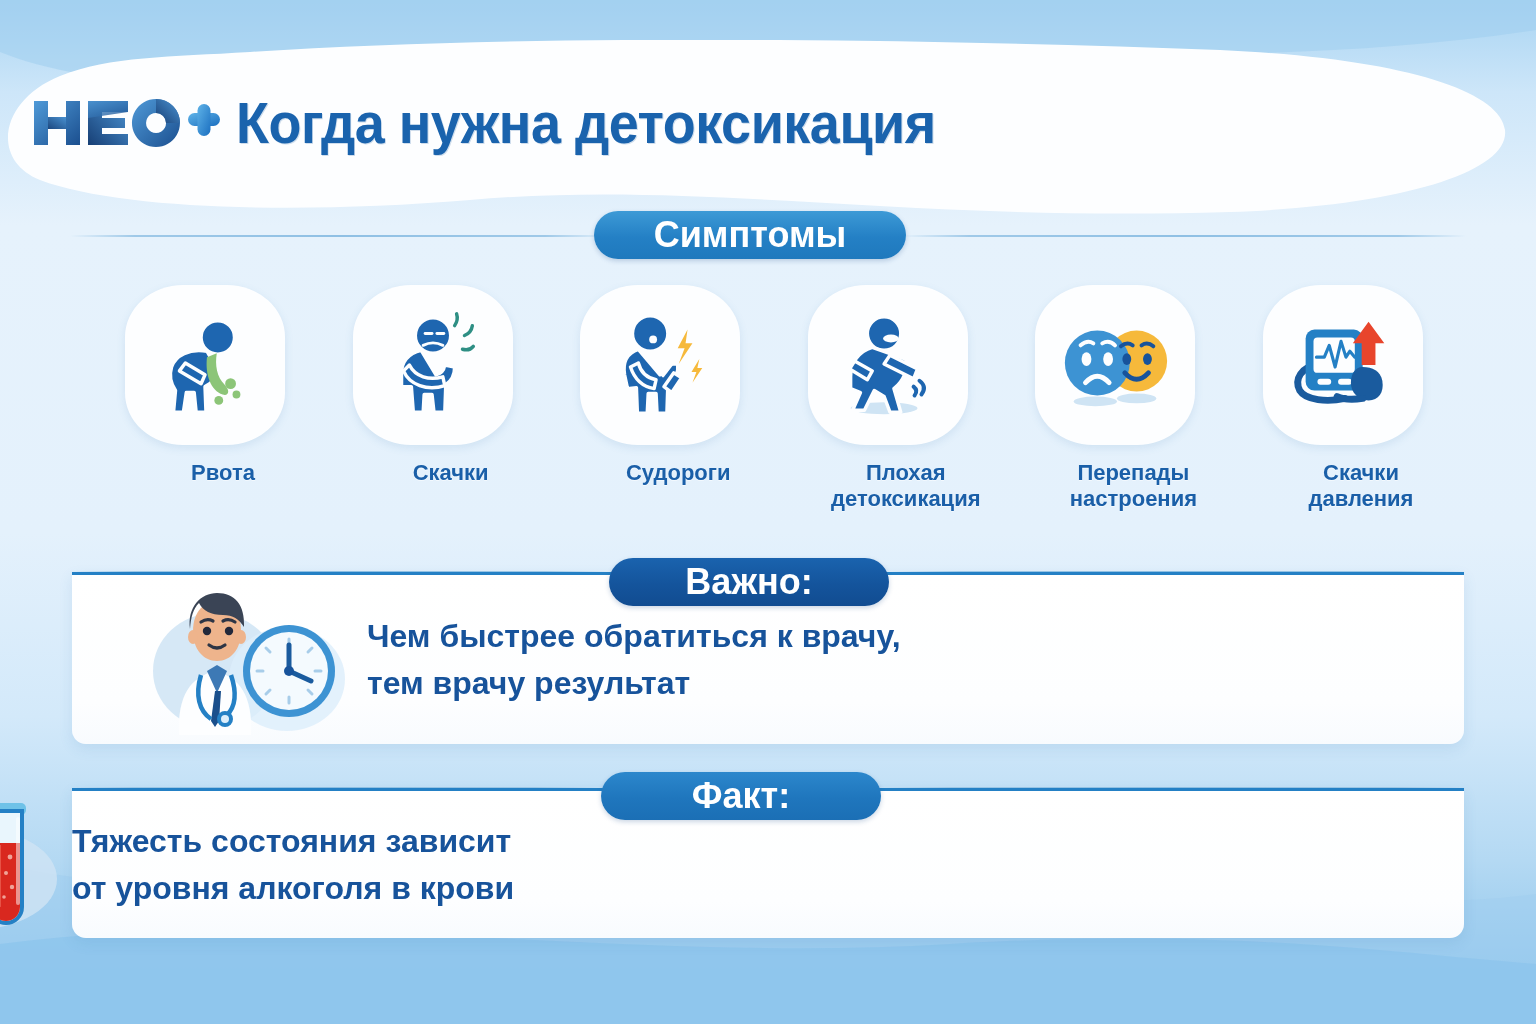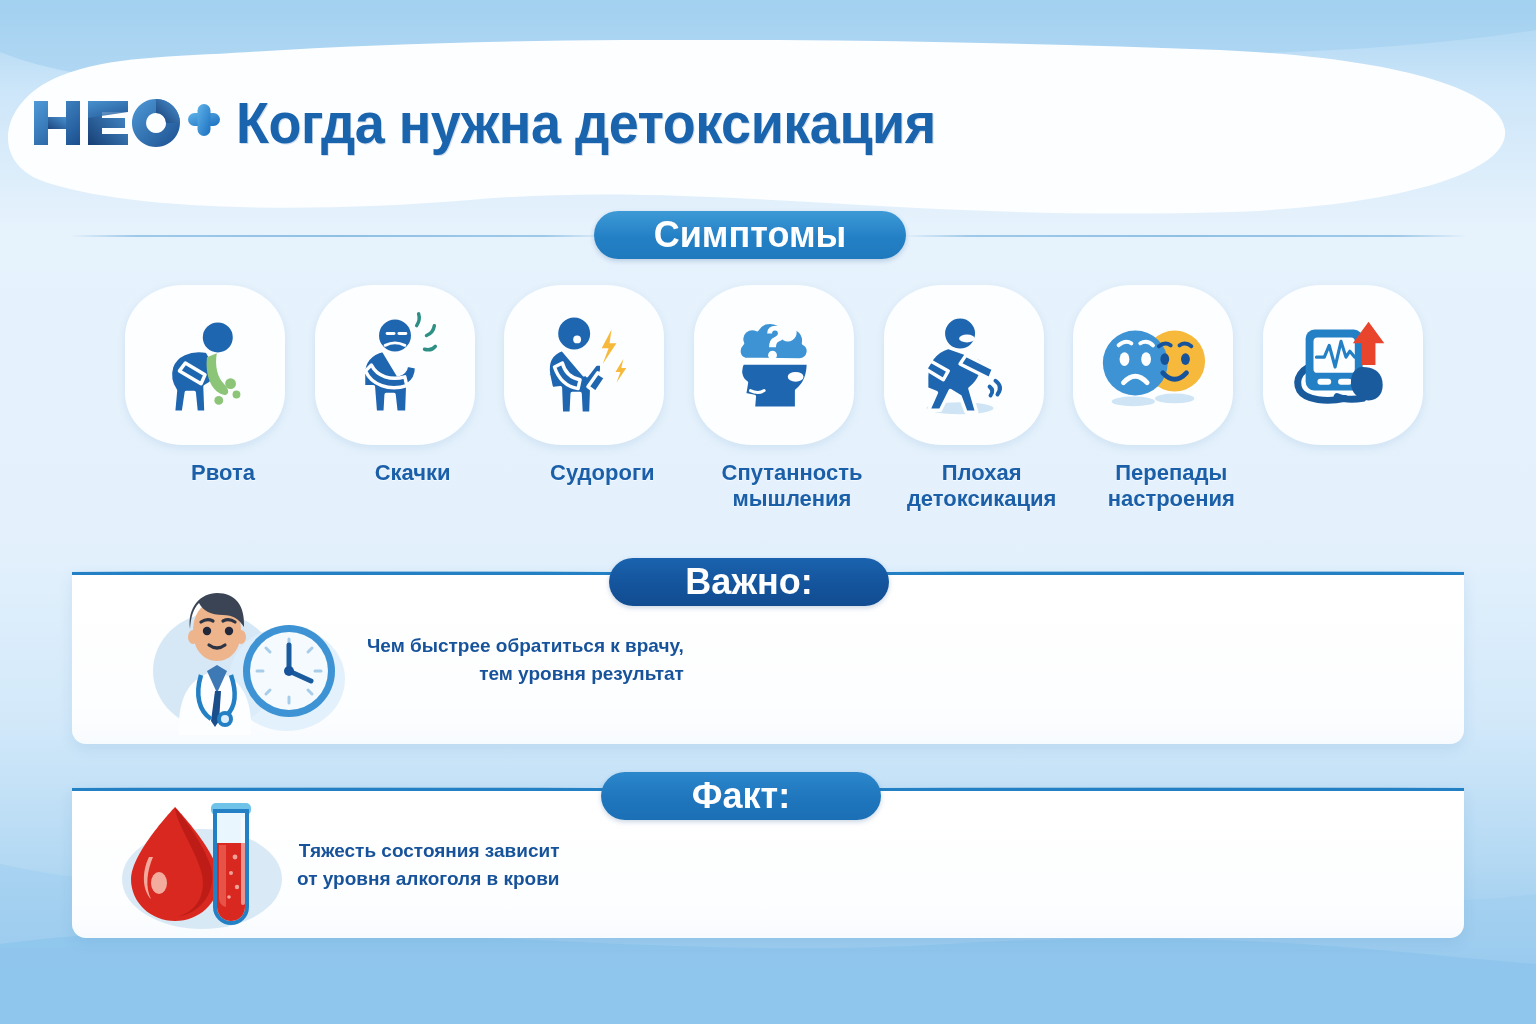--- a/index.html
+++ b/index.html
@@ -90,23 +90,22 @@
     border-radius:0 0 14px 14px;
     border-top:3px solid #2480c5;
     box-shadow:0 5px 14px rgba(60,120,180,.12);
   }
   .panel-inner {
     position:absolute; left:0; top:0; width:100%; height:100%;
     display:flex; align-items:center;
   }
   .panel-art { flex:none; display:flex; align-items:center; justify-content:center; }
   .panel-text {
-    font-size:19px; font-weight:bold; color:#17539b; line-height:1.45;
+    font-size:32px; font-weight:bold; color:#17539b; line-height:1.45;
     font-family:"Liberation Sans Narrow","Liberation Sans",sans-serif;
-    text-align:right;
   }
   .panel-text span { display:block; white-space:nowrap; }
 </style>
 </head>
 <body>
 
 <div class="bg"></div>
 
 <svg class="bg-wave-top" viewBox="0 0 1536 230" preserveAspectRatio="none">
   <path d="M0,0 L1536,0 L1536,30 C1100,95 700,0 300,70 C180,92 70,80 0,52 Z" fill="#9fcdef" opacity="0.55"></path>
@@ -215,40 +214,20 @@
         <path d="M58,62 l9,-11 l-2,8 l8,-1 l-10,13 l2,-8 Z" fill="#fdfeff" stroke="#fdfeff" stroke-width="3" stroke-linejoin="round"></path>
         <g fill="#f6b93b">
           <path d="M88,24 l-10,19 l7,0 l-6,16 l14,-21 l-7,0 Z"></path>
           <path d="M100,54 l-8,13 l5,0 l-4,11 l10,-15 l-5,0 Z"></path>
         </g>
       </svg>
     </div>
     <div class="sym-label">Судороги</div>
   </div>
 
-  <div class="sym">
-    <div class="sym-card">
-      <svg viewBox="0 0 120 120">
-        <path d="M30,54 C24,52 22,44 28,38 C24,28 34,20 43,24 C48,14 64,14 69,24 C80,18 92,26 90,38 C98,42 96,54 86,55 Z" fill="#3d93d3" stroke="#fdfeff" stroke-width="3.5" stroke-linejoin="round"></path>
-        <path d="M92,30 q10,-2 10,8 q8,4 2,12 q4,8 -6,9" fill="none" stroke="#fdfeff" stroke-width="4" stroke-linecap="round"></path>
-        <g fill="#fdfeff">
-          <path d="M53,28 q0,-8 9,-8 q9,0 9,8 q0,6 -6,8 q-3,1 -3,6 l-7,0 q0,-8 5,-10 q4,-2 4,-4 q0,-3 -3,-3 q-3,0 -3,3 Z"></path>
-          <circle cx="58.5" cy="50" r="4.5"></circle>
-          <path d="M74,36 a9,9 0 1,1 0.1,0 Z"></path>
-        </g>
-        <path d="M28,58 C24,66 26,74 32,78 l-2,12 l10,2 l-1,12 l44,0 l0,-18 c8,-6 12,-16 12,-28 Z" fill="#1e66b0" stroke="#fdfeff" stroke-width="3.5" stroke-linejoin="round"></path>
-        <ellipse cx="82" cy="72" rx="8" ry="5" fill="#fdfeff"></ellipse>
-        <path d="M36,86 q8,4 14,0" fill="none" stroke="#fdfeff" stroke-width="3" stroke-linecap="round"></path>
-      </svg>
-    </div>
-    <div class="sym-label">
-      <span>Спутанность</span>
-      <span>мышления</span>
-    </div>
-  </div>
 
   <div class="sym">
     <div class="sym-card">
       <svg viewBox="0 0 120 120">
         <ellipse cx="56" cy="104" rx="34" ry="6" fill="#cfe4f4"></ellipse>
         <g fill="#1e66b0" stroke="#fdfeff" stroke-width="3.5" stroke-linejoin="round">
           <circle cx="56" cy="28" r="17"></circle>
           <path d="M44,42 C30,46 22,58 22,72 l0,12 l10,4 l-8,18 h12 l10,-20 l10,6 l6,16 h11 l-7,-24 c10,-8 14,-18 12,-30 Z"></path>
           <path d="M62,50 l28,14 l-4,10 l-30,-15 Z"></path>
           <path d="M26,56 l18,10 l-5,9 l-18,-11 Z"></path>
@@ -305,20 +284,24 @@
         <path d="M34,60 C18,62 10,74 16,86 C22,96 44,98 62,94" fill="none" stroke="#1a5b9e" stroke-width="7" stroke-linecap="round"></path>
         <rect x="22" y="24" width="58" height="62" rx="9" fill="#2480c5"></rect>
         <rect x="30" y="32" width="42" height="36" rx="4" fill="#fdfeff"></rect>
         <path d="M33,52 l8,0 l5,-12 l6,22 l6,-26 l5,16 l4,-6 l5,6" fill="none" stroke="#2480c5" stroke-width="3.2" stroke-linecap="round" stroke-linejoin="round"></path>
         <rect x="34" y="74" width="14" height="6" rx="3" fill="#fdfeff"></rect>
         <rect x="55" y="74" width="14" height="6" rx="3" fill="#fdfeff"></rect>
         <path d="M80,62 C72,62 68,70 68,78 C68,88 76,96 86,96 C96,96 102,88 100,76 C98,66 90,62 80,62 Z" fill="#1a5b9e"></path>
         <path d="M80,94 C66,96 58,94 54,92" fill="none" stroke="#1a5b9e" stroke-width="7" stroke-linecap="round"></path>
         <path d="M86,16 l16,22 l-9,0 l0,22 l-14,0 l0,-22 l-9,0 Z" fill="#e8452c"></path>
       </svg>
+    </div>
+    <div class="sym-label">
+      <span>Скачки</span>
+      <span>давления</span>
     </div>
   </div>
 </div>
 
 <div class="sec-rule" style="left:70px;  top:571px; width:540px;"></div>
 <div class="sec-rule" style="left:890px; top:571px; width:576px;"></div>
 
 <div class="panel" style="left:72px; top:572px; width:1392px; height:172px;">
   <div class="panel-inner" style="padding-left:295px;">
     <div class="panel-art" style="width:230px; height:150px; margin-left:-230px;">
@@ -361,32 +344,32 @@
           </g>
         <g fill="none" stroke="#2d3545" stroke-width="3.2" stroke-linecap="round">
           <path d="M64,37 q6,-4 12,-1"></path>
             <path d="M86,36 q6,-3 12,1"></path>
           <path d="M72,60 q8,6 16,0"></path>
         </g>
       </svg>
     </div>
     <div class="panel-text">
       <span>Чем быстрее обратиться к врачу,</span>
-      <span>тем уровня результат</span>
+      <span>тем врачу результат</span>
     </div>
   </div>
 </div>
 
 <div class="badge badge-imp" style="left:609px; top:558px; width:280px;">Важно:</div>
 
 <div class="sec-rule" style="left:70px;  top:787px; width:528px;"></div>
 <div class="sec-rule" style="left:882px; top:787px; width:584px;"></div>
 
 <div class="panel" style="left:72px; top:788px; width:1392px; height:150px;">
-  <div class="panel-inner" style="padding-left:225px;">
+  <div class="panel-inner" style="">
     <div class="panel-art" style="width:190px; height:140px; margin-left:-190px;">
       <svg viewBox="0 0 190 140" style="width:190px;height:140px;">
         <ellipse cx="95" cy="84" rx="80" ry="50" fill="#cfe4f4" opacity="0.8"></ellipse>
 
         <path d="M68,12 C68,12 112,58 112,84 C112,108 92,126 68,126 C44,126 24,108 24,84 C24,58 68,12 68,12 Z" fill="#d9281f"></path>
         <path d="M68,12 C68,12 96,46 104,72 C110,94 96,118 70,122 C92,116 100,96 94,76 C88,54 68,26 68,12 Z" fill="#a81410" opacity="0.55"></path>
         <path d="M46,62 C40,76 38,92 44,104 C36,96 34,78 42,62 Z" fill="#f6b7ab" opacity="0.9"></path>
         <ellipse cx="52" cy="88" rx="8" ry="11" fill="#f6c2b4" opacity="0.85"></ellipse>
 
         <rect x="104" y="8" width="40" height="12" rx="5" fill="#6fc2e8"></rect>

